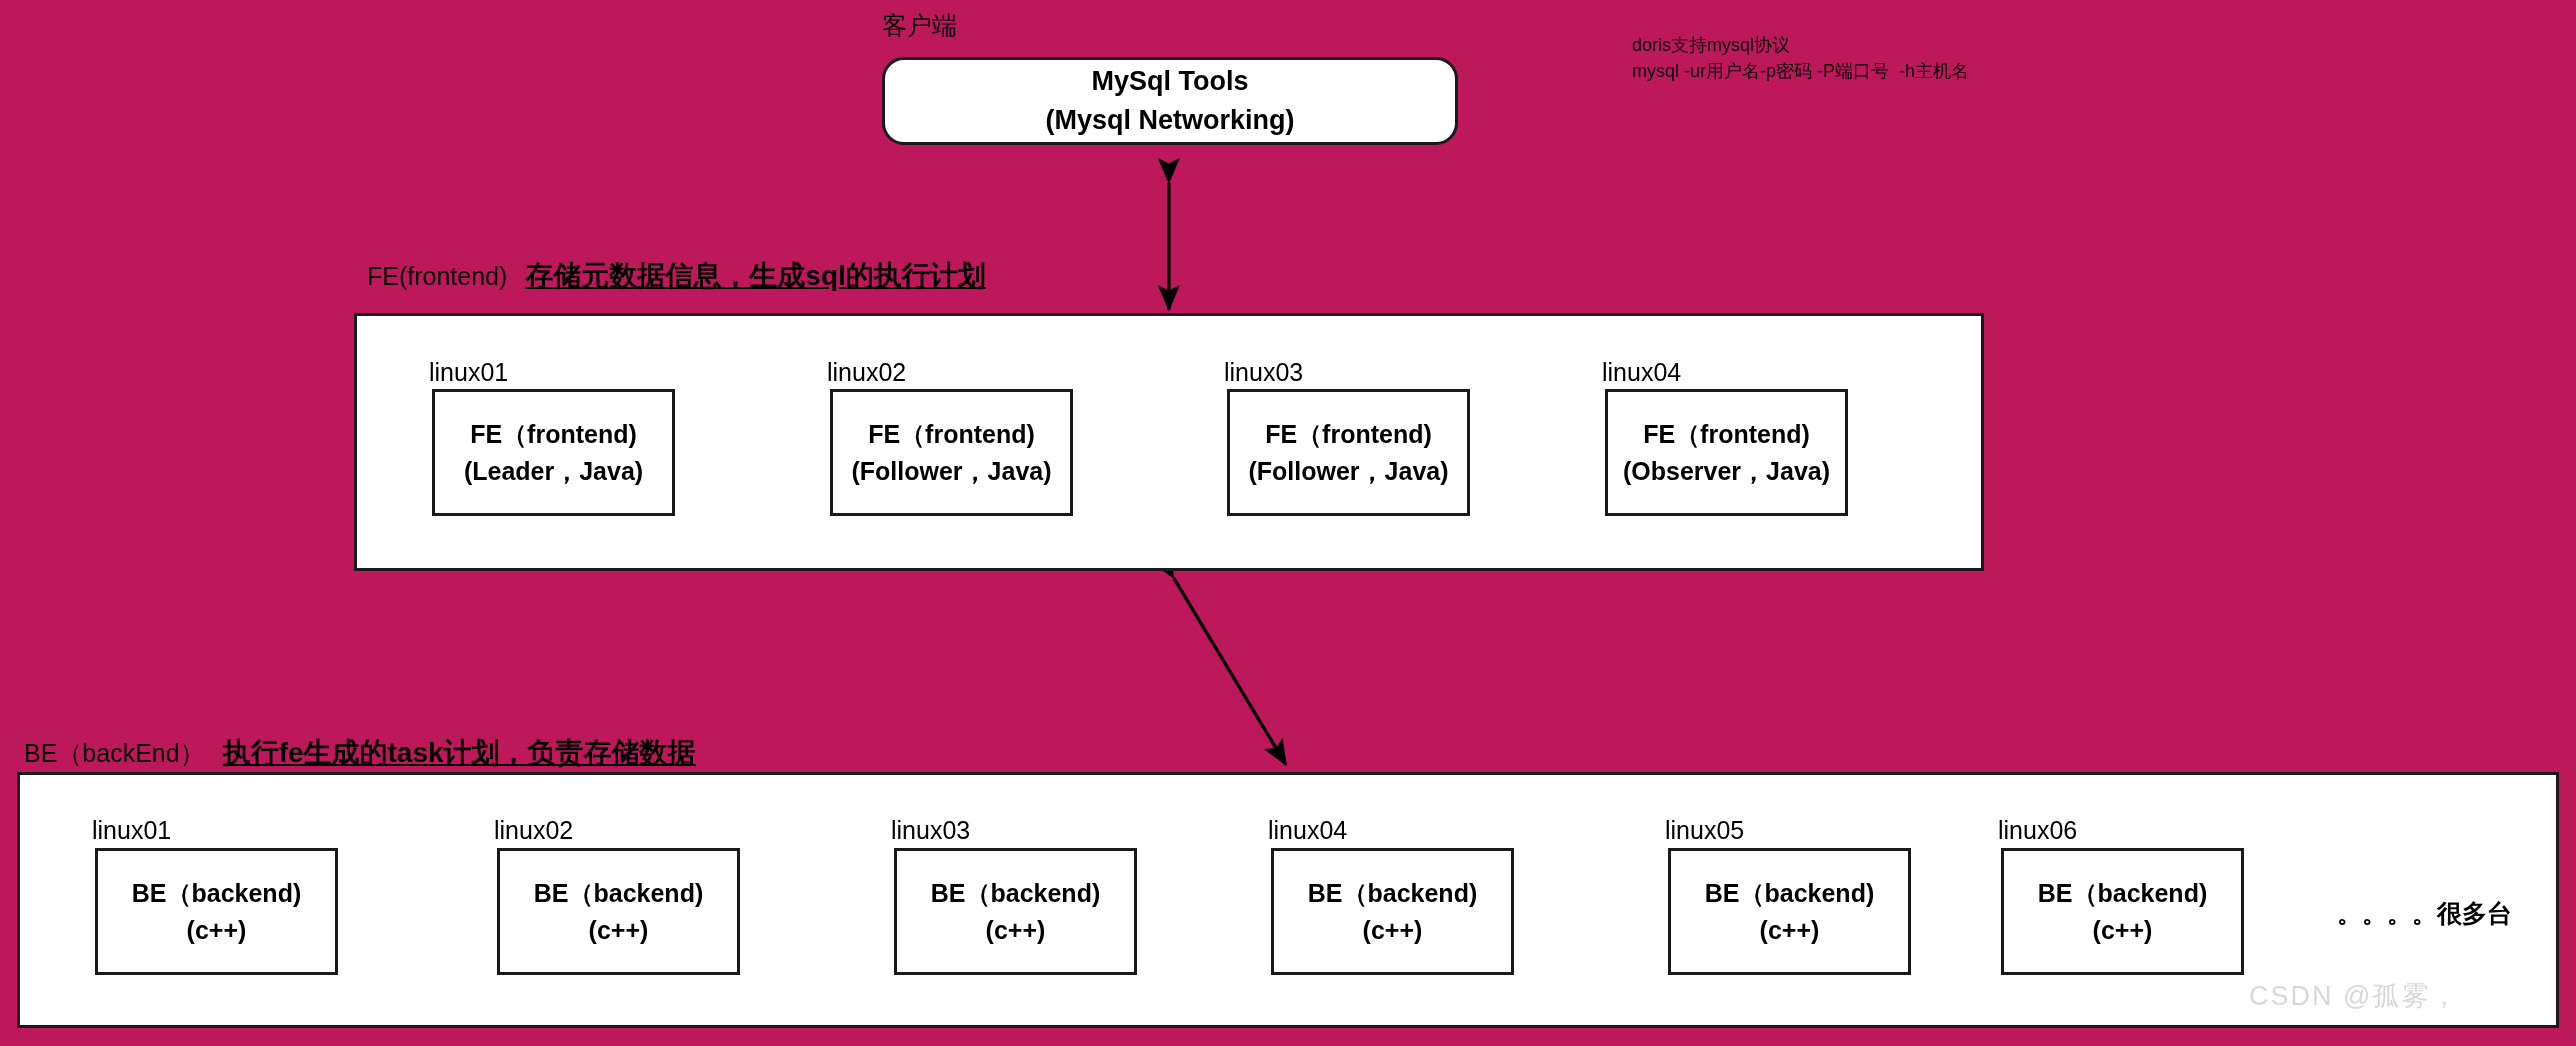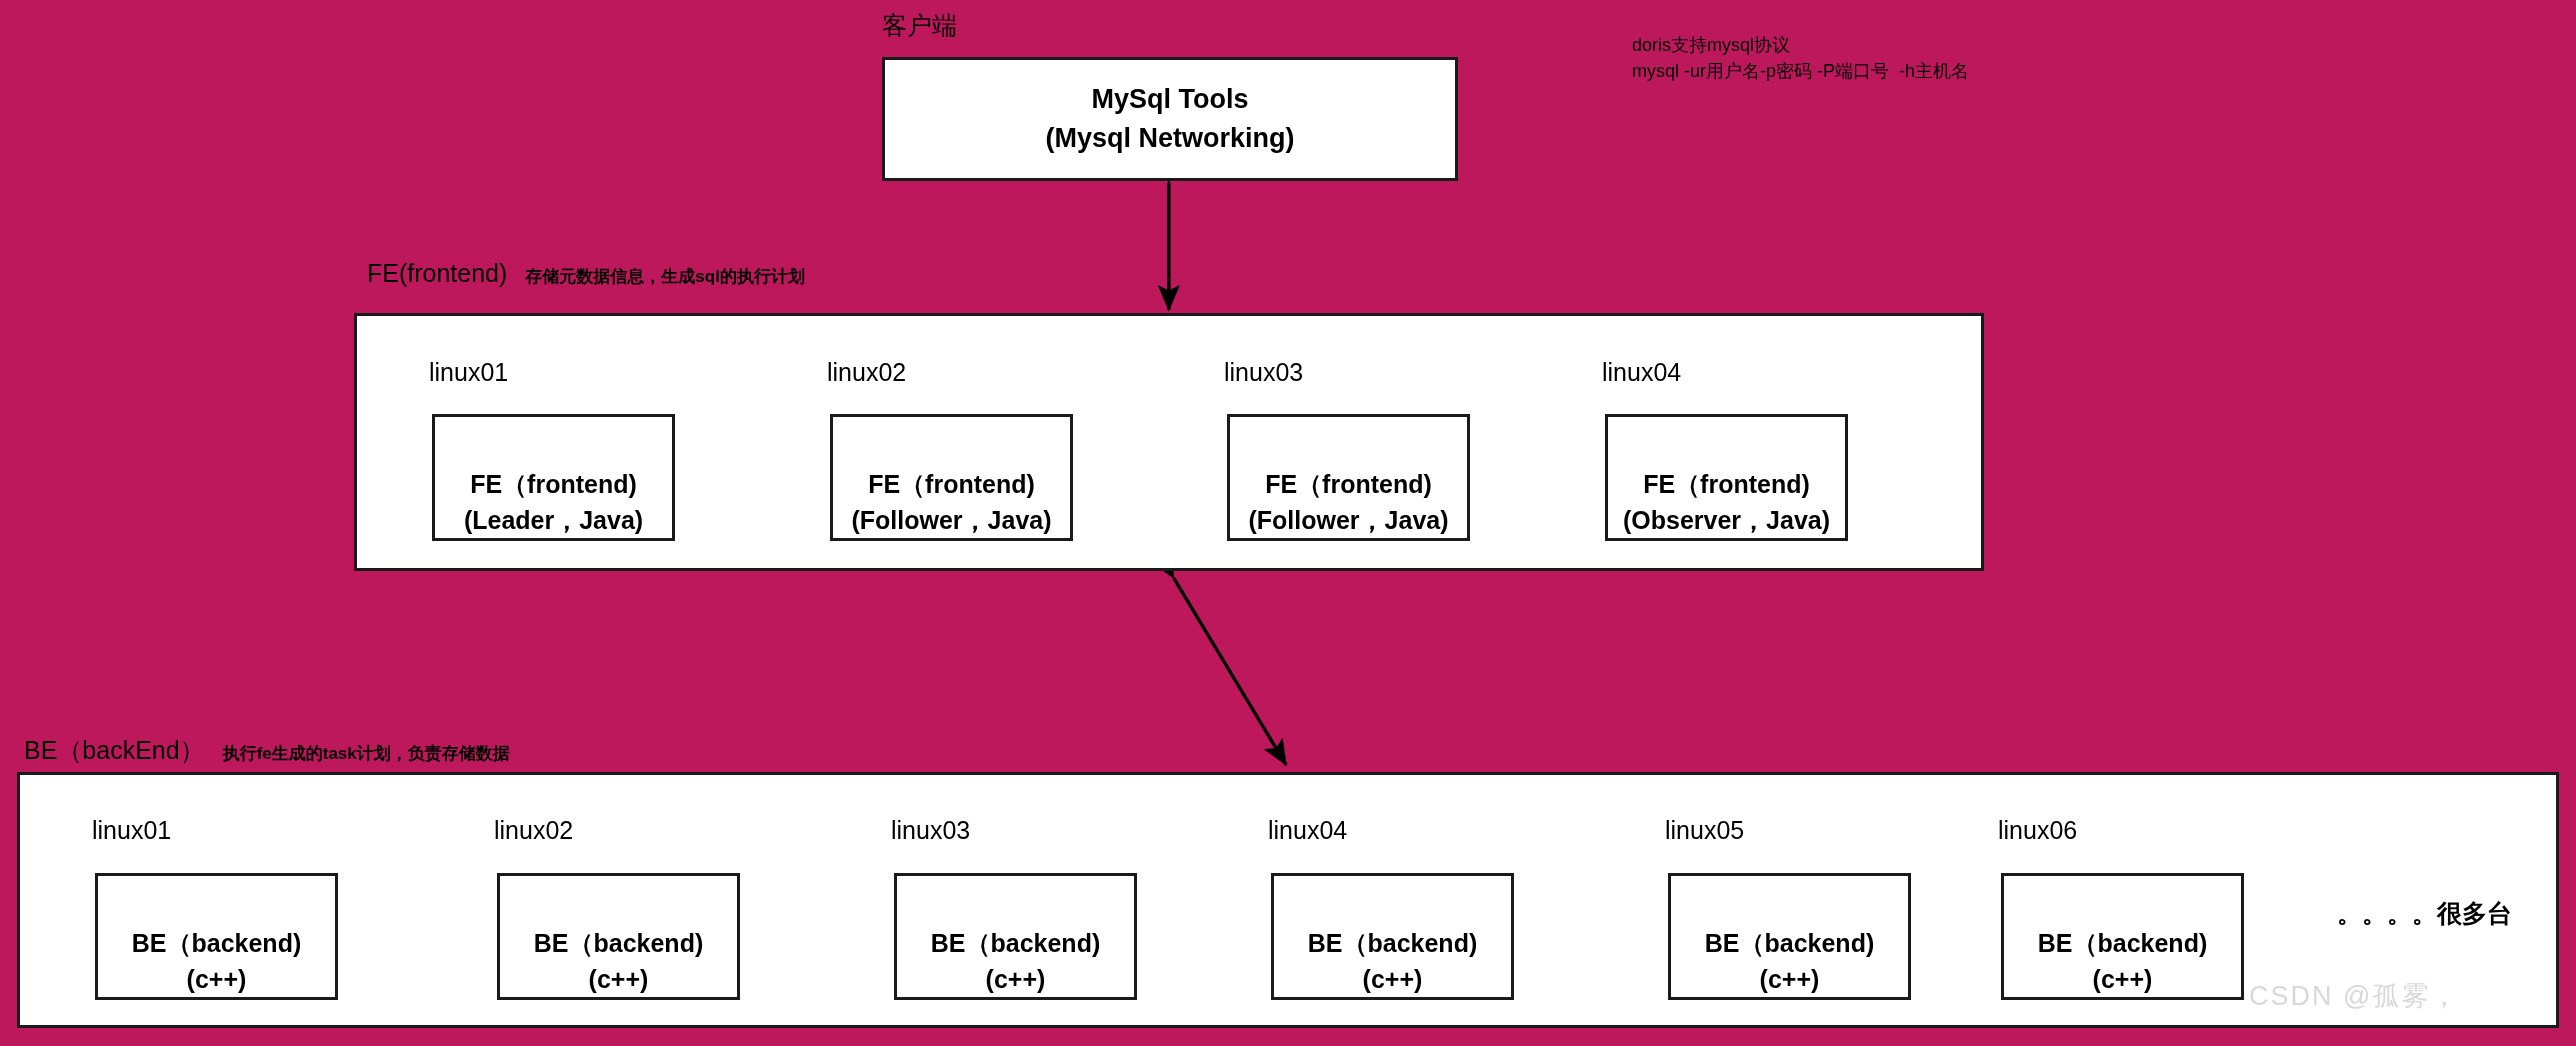--- a/index.html
+++ b/index.html
@@ -25,25 +25,26 @@
 
   
   .label-plain {
     font-size: 25px;
     font-weight: 400;
     color: #000;
     white-space: pre;
     line-height: 1.25;
   }
   .label-bold {
-    font-size: 17px;
+    font-size: 28px;
     font-weight: 700;
     color: #000;
     white-space: pre;
     line-height: 1.25;
+    text-decoration: underline;
   }
   .note-line {
     font-size: 18px;
     font-weight: 400;
     color: #000;
     white-space: pre;
     line-height: 1.45;
   }
   .host-label {
     font-size: 25px;
@@ -66,23 +67,22 @@
     box-sizing: border-box;
     background: #ffffff;
     border: 3px solid #1a1a1a;
   }
   .node-box {
     box-sizing: border-box;
     background: #ffffff;
     border: 3px solid #1a1a1a;
     display: flex;
     align-items: center;
-    justify-content: flex-end;
+    justify-content: center;
     flex-direction: column;
-    margin-top: 25px;
   }
   .node-line {
     font-size: 25px;
     font-weight: 700;
     color: #000;
     white-space: pre;
     line-height: 1.45;
     text-align: center;
   }
   .client-line {
@@ -140,21 +140,21 @@
       </marker>
     </defs>
 
     <line x1="1177" y1="184" x2="1177" y2="312" stroke="#000000" stroke-width="3.5" marker-start="url(#ah)" marker-end="url(#ah)"></line>
 
     <line x1="1182" y1="582" x2="1295" y2="770" stroke="#000000" stroke-width="3.5" marker-start="url(#ah)" marker-end="url(#ah)"></line>
   </svg>
 
   <div class="abs label-plain" style="left:882px; top:10px;">客户端</div>
 
-  <div class="abs box" style="left:882px; top:57px; width:576px; height:124px;">
+  <div class="abs box" style="left:882px; top:57px; width:576px; height:88px;border-radius:22px;">
     <div class="client-line">MySql Tools</div>
     <div class="client-line">(Mysql Networking)</div>
   </div>
 
   <div class="abs" style="left:1632px; top:32px;">
     <div class="note-line">doris支持mysql协议</div>
     <div class="note-line">mysql -ur用户名-p密码 -P端口号  -h主机名</div>
   </div>
 
   <div class="abs section-head" style="left:367px; top:258px;">

